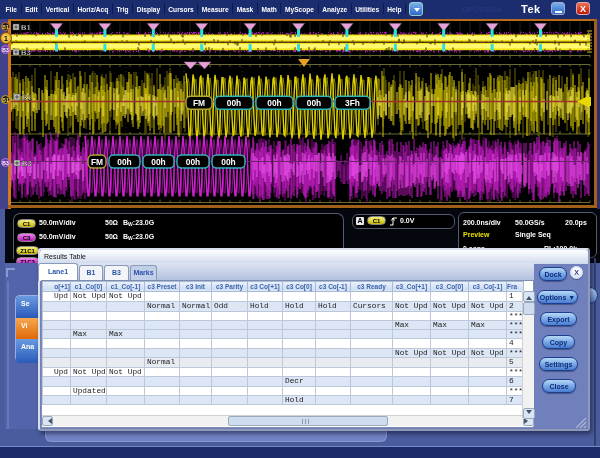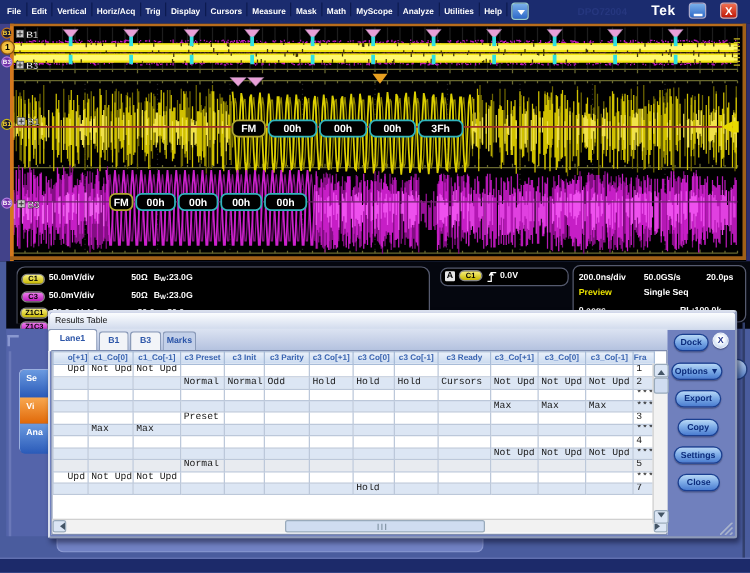--- a/index.html
+++ b/index.html
@@ -376,36 +376,20 @@
             <td style="width:36px;height:8px;line-height:8px;"></td>
             <td style="width:35px;height:8px;line-height:8px;"></td>
             <td style="width:33px;height:8px;line-height:8px;"></td>
             <td style="width:35px;height:8px;line-height:8px;"></td>
             <td style="width:42px;height:8px;line-height:8px;"></td>
             <td style="width:38px;height:8px;line-height:8px;">Max</td>
             <td style="width:38px;height:8px;line-height:8px;">Max</td>
             <td style="width:38px;height:8px;line-height:8px;">Max</td>
             <td style="width:13px;height:8px;line-height:8px;">***</td>
           </tr>
-          <tr style="background:#fff;">
-            <td style="width:28px;height:9px;line-height:9px;text-align:right;padding:0 2px 0 0;"></td>
-            <td style="width:36px;height:9px;line-height:9px;"></td>
-            <td style="width:38px;height:9px;line-height:9px;"></td>
-            <td style="width:35px;height:9px;line-height:9px;">Preset</td>
-            <td style="width:32px;height:9px;line-height:9px;"></td>
-            <td style="width:36px;height:9px;line-height:9px;"></td>
-            <td style="width:35px;height:9px;line-height:9px;"></td>
-            <td style="width:33px;height:9px;line-height:9px;"></td>
-            <td style="width:35px;height:9px;line-height:9px;"></td>
-            <td style="width:42px;height:9px;line-height:9px;"></td>
-            <td style="width:38px;height:9px;line-height:9px;"></td>
-            <td style="width:38px;height:9px;line-height:9px;"></td>
-            <td style="width:38px;height:9px;line-height:9px;"></td>
-            <td style="width:13px;height:9px;line-height:9px;">3</td>
-          </tr>
           <tr style="background:#dce6f4;">
             <td style="width:28px;height:8px;line-height:8px;text-align:right;padding:0 2px 0 0;"></td>
             <td style="width:36px;height:8px;line-height:8px;">Max</td>
             <td style="width:38px;height:8px;line-height:8px;">Max</td>
             <td style="width:35px;height:8px;line-height:8px;"></td>
             <td style="width:32px;height:8px;line-height:8px;"></td>
             <td style="width:36px;height:8px;line-height:8px;"></td>
             <td style="width:35px;height:8px;line-height:8px;"></td>
             <td style="width:33px;height:8px;line-height:8px;"></td>
             <td style="width:35px;height:8px;line-height:8px;"></td>
@@ -460,20 +444,52 @@
             <td style="width:42px;height:9px;line-height:9px;"></td>
             <td style="width:38px;height:9px;line-height:9px;"></td>
             <td style="width:38px;height:9px;line-height:9px;"></td>
             <td style="width:38px;height:9px;line-height:9px;"></td>
             <td style="width:13px;height:9px;line-height:9px;">5</td>
           </tr>
           <tr style="background:#fff;">
             <td style="width:28px;height:8px;line-height:8px;text-align:right;padding:0 2px 0 0;">Upd</td>
             <td style="width:36px;height:8px;line-height:8px;">Not Upd</td>
             <td style="width:38px;height:8px;line-height:8px;">Not Upd</td>
+            <td style="width:35px;height:8px;line-height:8px;"></td>
+            <td style="width:32px;height:8px;line-height:8px;"></td>
+            <td style="width:36px;height:8px;line-height:8px;"></td>
+            <td style="width:35px;height:8px;line-height:8px;"></td>
+            <td style="width:33px;height:8px;line-height:8px;"></td>
+            <td style="width:35px;height:8px;line-height:8px;"></td>
+            <td style="width:42px;height:8px;line-height:8px;"></td>
+            <td style="width:38px;height:8px;line-height:8px;"></td>
+            <td style="width:38px;height:8px;line-height:8px;"></td>
+            <td style="width:38px;height:8px;line-height:8px;"></td>
+            <td style="width:13px;height:8px;line-height:8px;">***</td>
+          </tr>
+          <tr style="background:#dce6f4;">
+            <td style="width:28px;height:9px;line-height:9px;text-align:right;padding:0 2px 0 0;"></td>
+            <td style="width:36px;height:9px;line-height:9px;"></td>
+            <td style="width:38px;height:9px;line-height:9px;"></td>
+            <td style="width:35px;height:9px;line-height:9px;"></td>
+            <td style="width:32px;height:9px;line-height:9px;"></td>
+            <td style="width:36px;height:9px;line-height:9px;"></td>
+            <td style="width:35px;height:9px;line-height:9px;"></td>
+            <td style="width:33px;height:9px;line-height:9px;">Decr</td>
+            <td style="width:35px;height:9px;line-height:9px;"></td>
+            <td style="width:42px;height:9px;line-height:9px;"></td>
+            <td style="width:38px;height:9px;line-height:9px;"></td>
+            <td style="width:38px;height:9px;line-height:9px;"></td>
+            <td style="width:38px;height:9px;line-height:9px;"></td>
+            <td style="width:13px;height:9px;line-height:9px;">6</td>
+          </tr>
+          <tr style="background:#fff;">
+            <td style="width:28px;height:8px;line-height:8px;text-align:right;padding:0 2px 0 0;"></td>
+            <td style="width:36px;height:8px;line-height:8px;">Updated</td>
+            <td style="width:38px;height:8px;line-height:8px;"></td>
             <td style="width:35px;height:8px;line-height:8px;"></td>
             <td style="width:32px;height:8px;line-height:8px;"></td>
             <td style="width:36px;height:8px;line-height:8px;"></td>
             <td style="width:35px;height:8px;line-height:8px;"></td>
             <td style="width:33px;height:8px;line-height:8px;"></td>
             <td style="width:35px;height:8px;line-height:8px;"></td>
             <td style="width:42px;height:8px;line-height:8px;"></td>
             <td style="width:38px;height:8px;line-height:8px;"></td>
             <td style="width:38px;height:8px;line-height:8px;"></td>
             <td style="width:38px;height:8px;line-height:8px;"></td>

